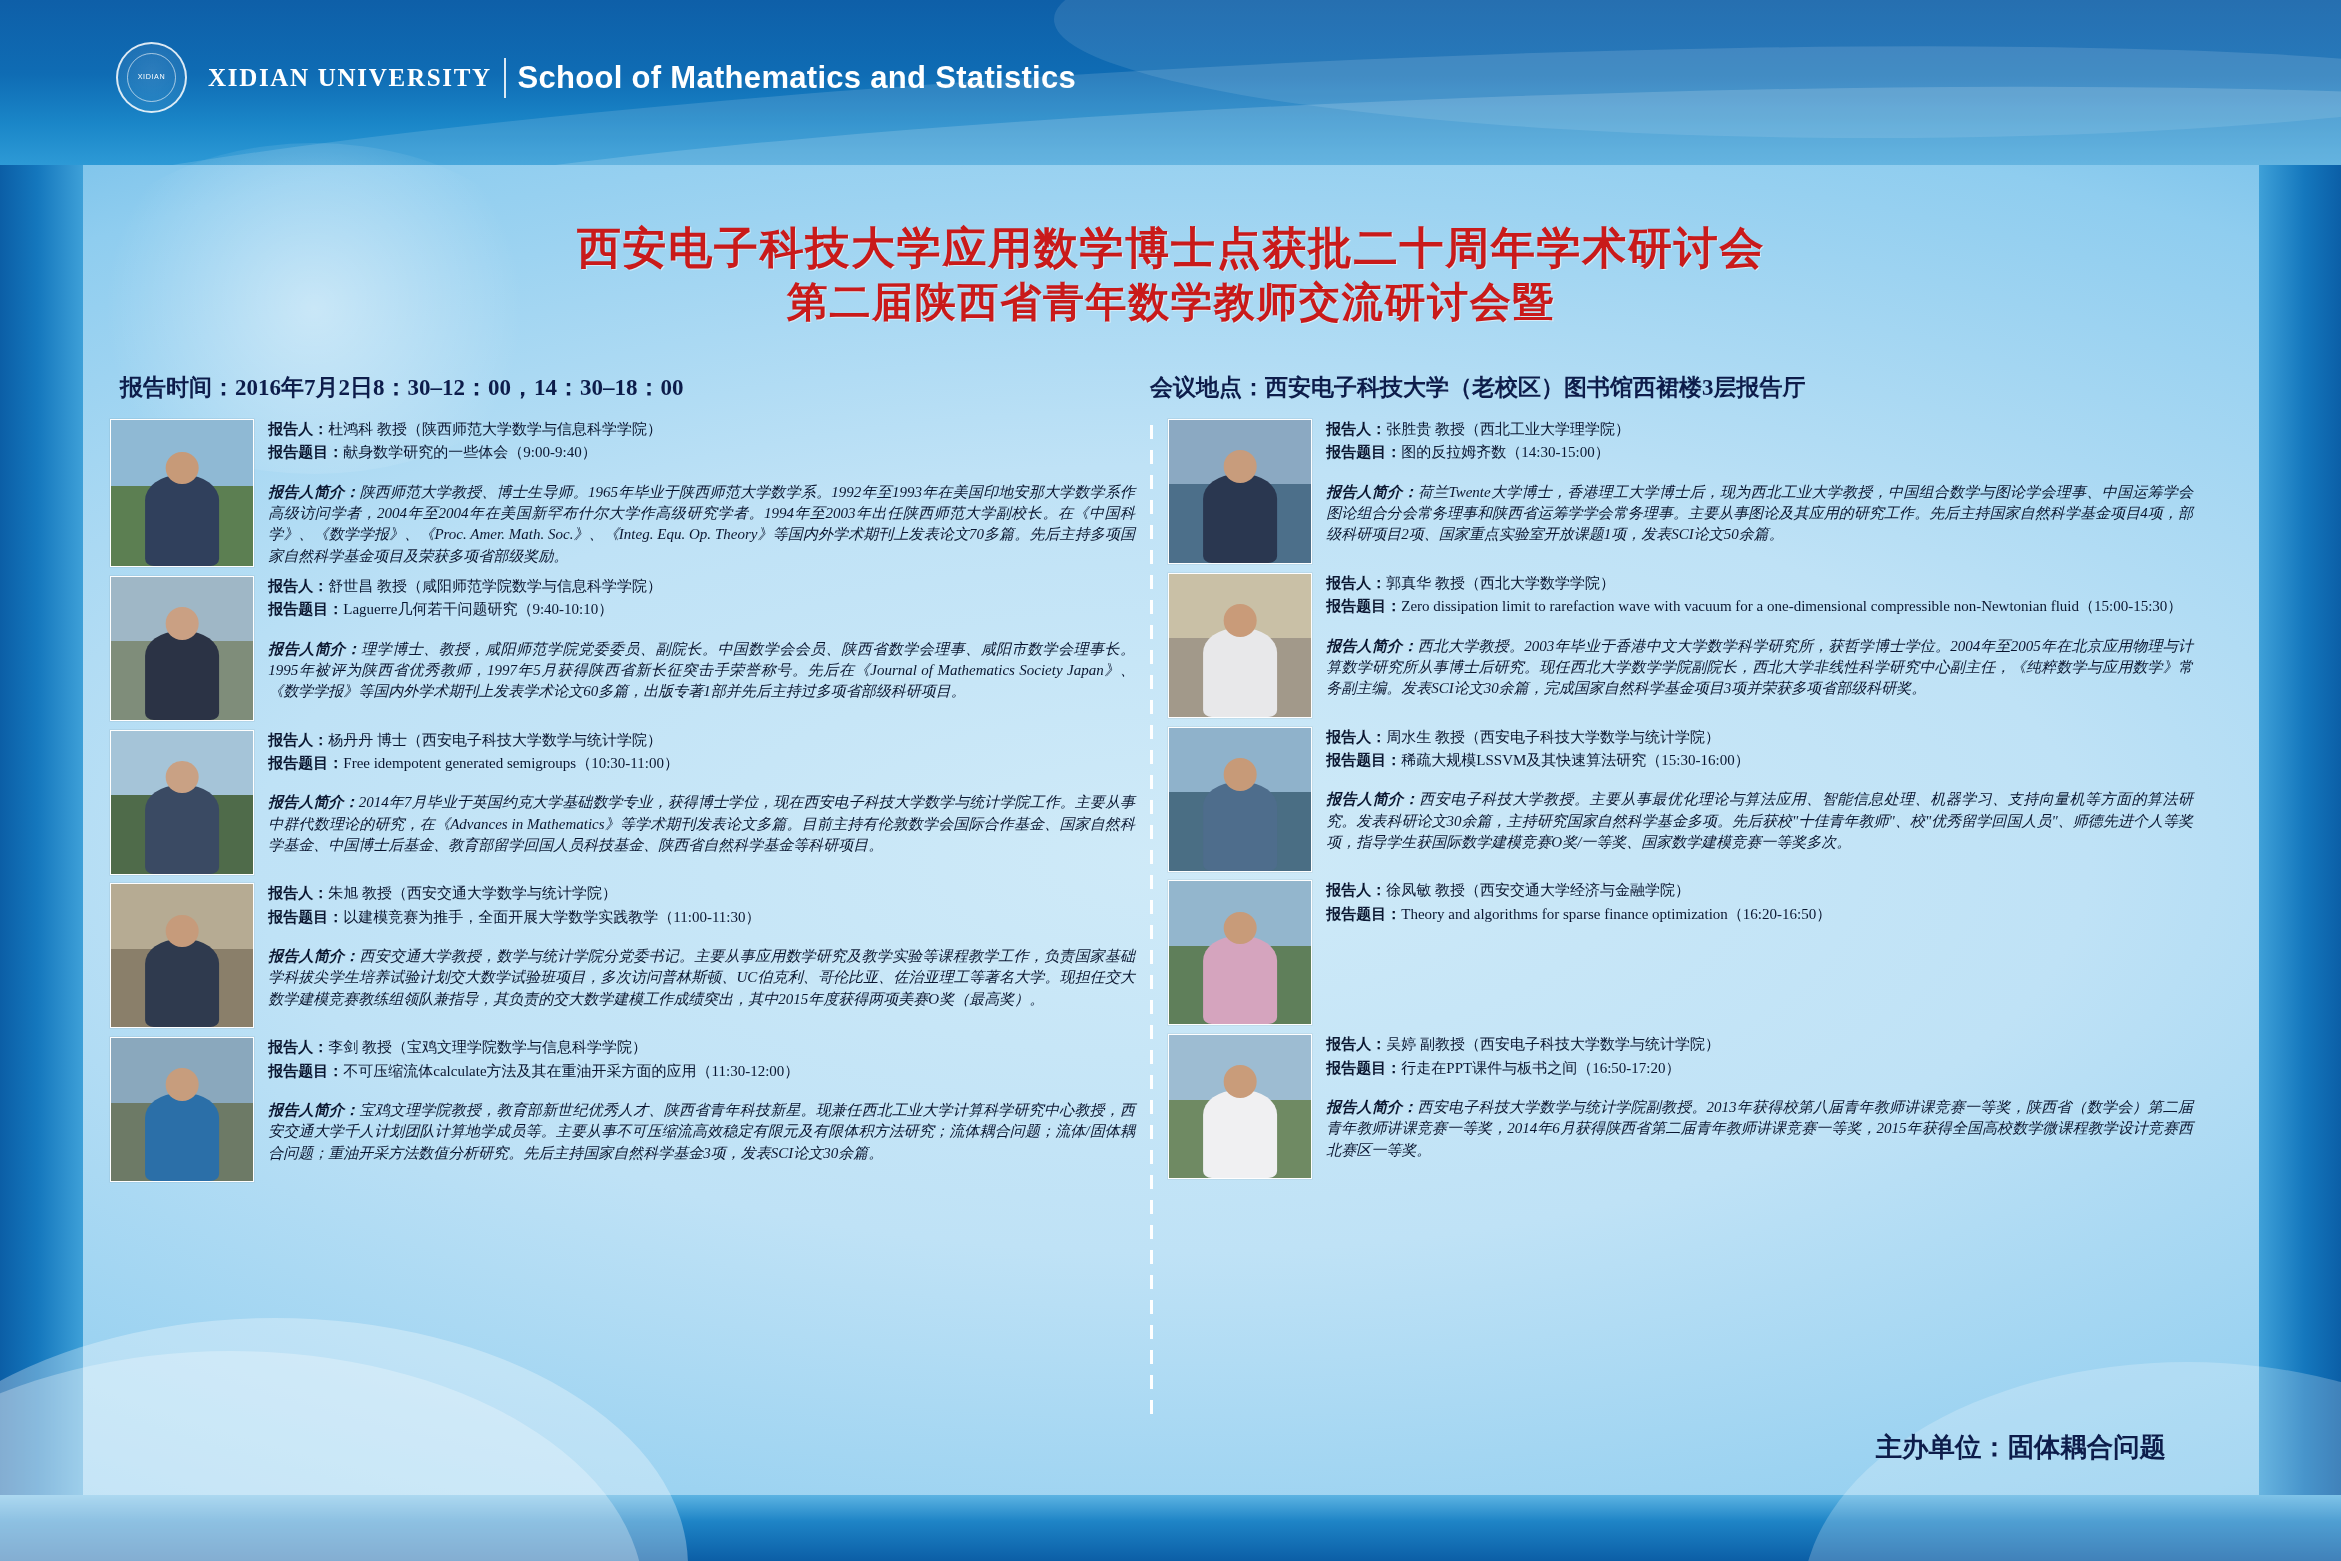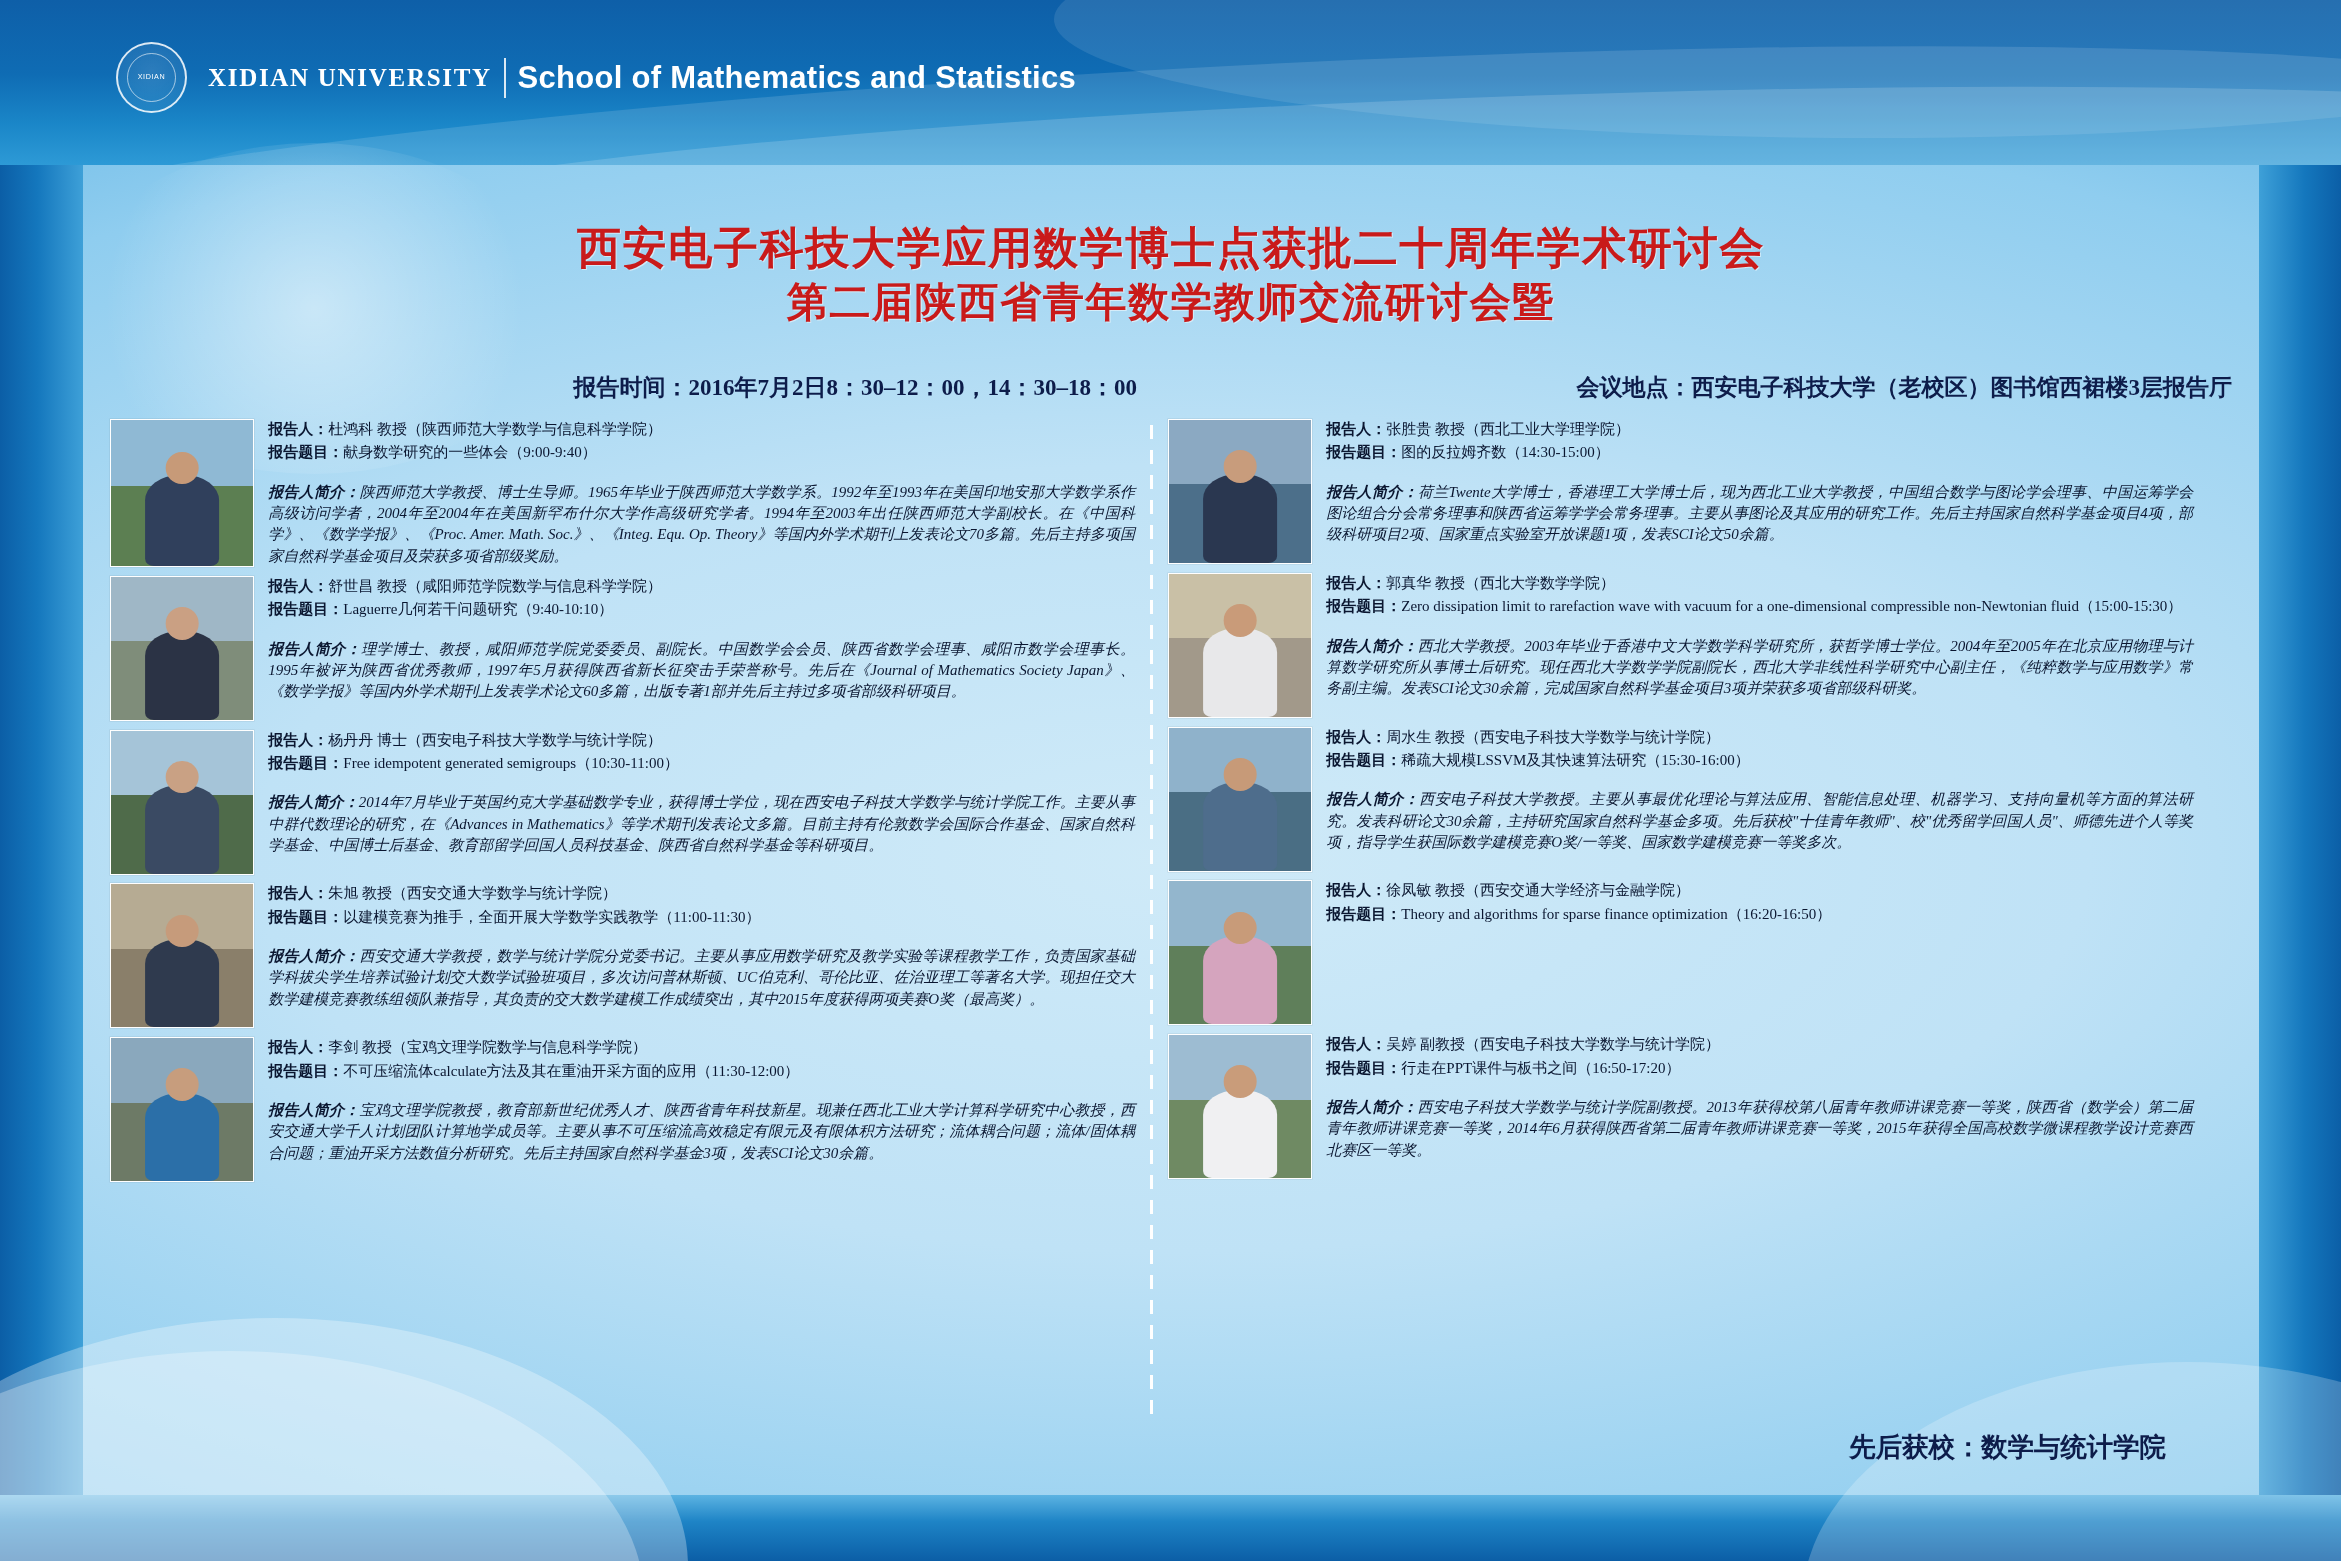--- a/index.html
+++ b/index.html
@@ -150,25 +150,24 @@
     font-weight: bold;
     letter-spacing: 1.7px;
     text-shadow: 1.1px 1.1px 0 rgba(255,255,255,0.5);
   }
   .title-line-1 { font-size: 41px; line-height: 1.25; }
   .title-line-2 { font-size: 44px; line-height: 1.3; }
 
   .meta-row {
     position: absolute;
     top: 372px;
-    left: 107px;
+    left: 120px;
     right: 110px;
     display: flex;
     z-index: 5;
-    text-align: right;
   }
   .meta-item {
     font-family: "Liberation Serif", serif;
     font-weight: bold;
     font-size: 23px;
     color: #0d1c4a;
     white-space: nowrap;
   }
   .meta-left { width: 1030px; }
   .meta-right { flex: 1; }
@@ -459,15 +458,15 @@
           </div>
           <div class="info">
             <div class="row"><span class="lbl">报告人：</span><span class="val">吴婷 副教授（西安电子科技大学数学与统计学院）</span></div>
             <div class="row"><span class="lbl">报告题目：</span><span class="val">行走在PPT课件与板书之间（16:50-17:20）</span></div>
             <div class="bio"><span class="lbl">报告人简介：</span><span class="val">西安电子科技大学数学与统计学院副教授。2013年获得校第八届青年教师讲课竞赛一等奖，陕西省（数学会）第二届青年教师讲课竞赛一等奖，2014年6月获得陕西省第二届青年教师讲课竞赛一等奖，2015年获得全国高校数学微课程教学设计竞赛西北赛区一等奖。</span></div>
           </div>
         </div>
       </div>
   </div>
 
-  <div class="footer-org">先后获校：数学与统计学院</div>
+  <div class="footer-org">主办单位：固体耦合问题</div>
 </div>
 
 
 </body></html>

